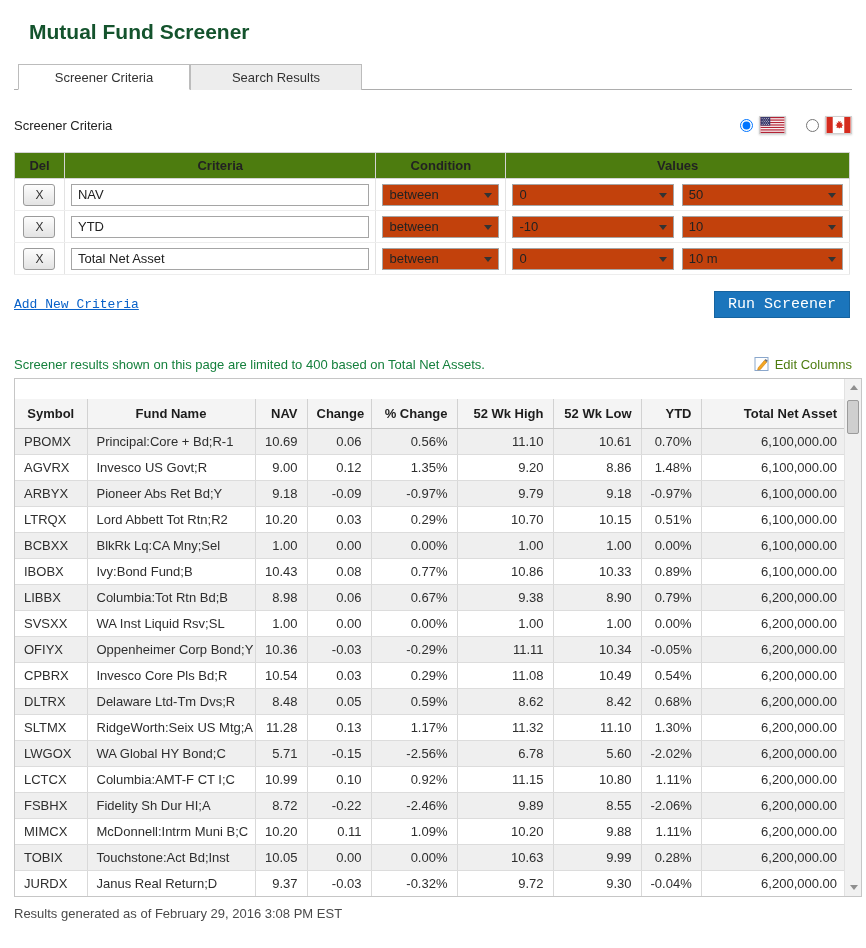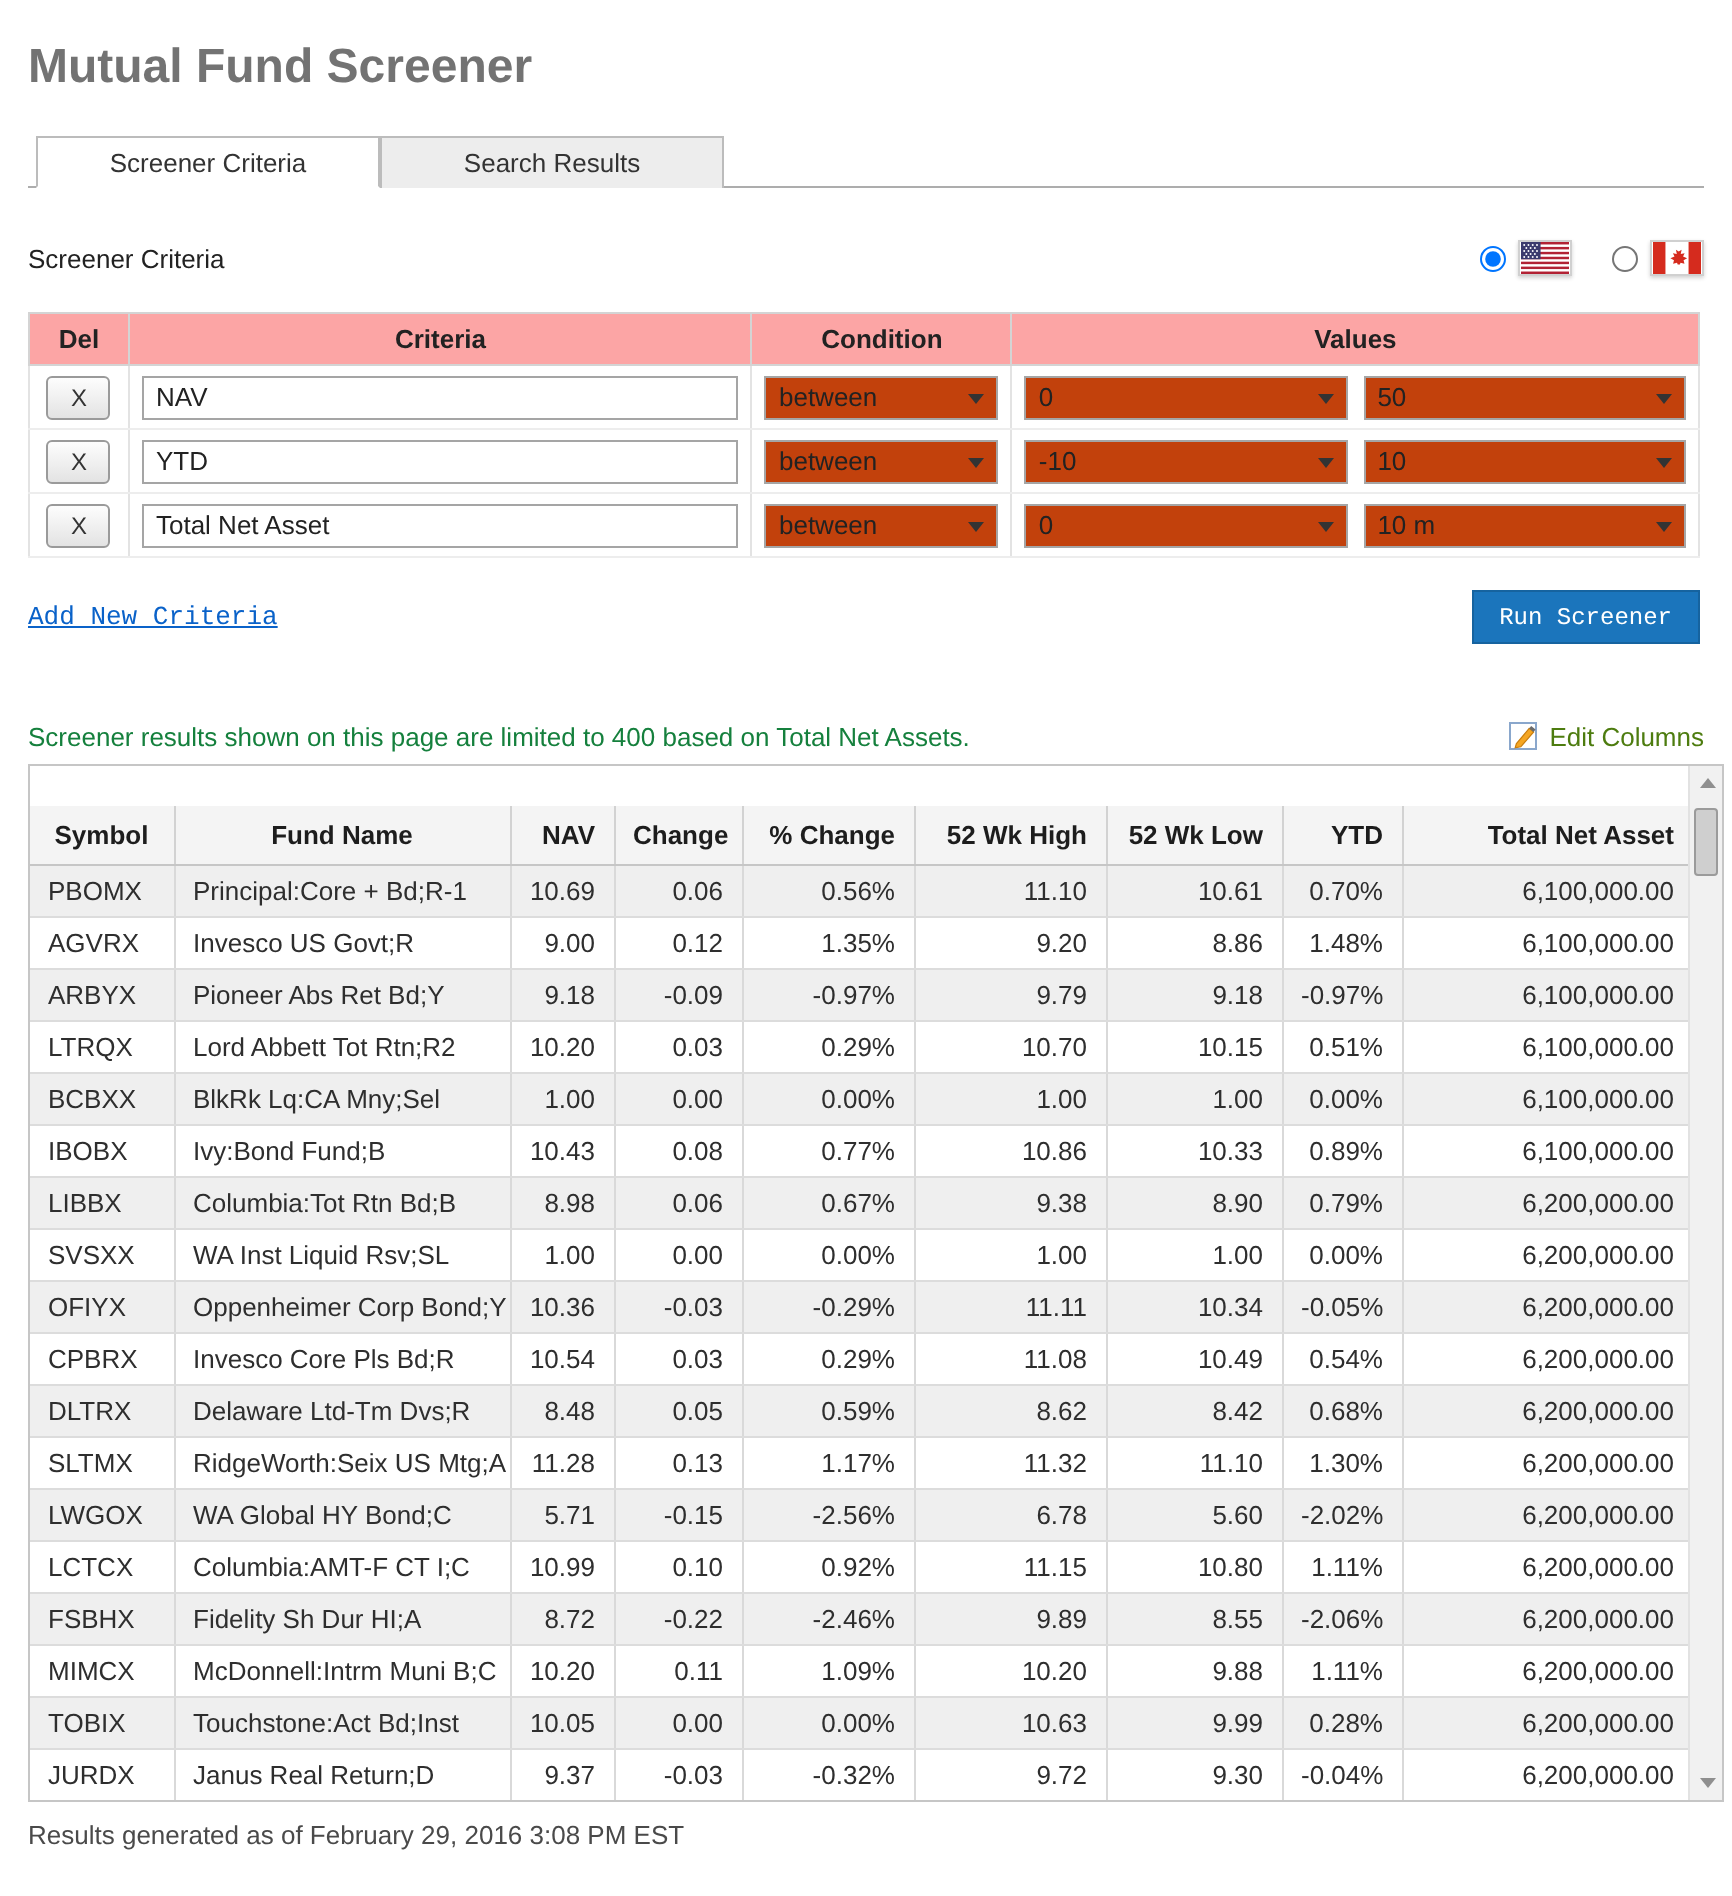--- a/index.html
+++ b/index.html
@@ -5,21 +5,21 @@
   * { box-sizing: border-box; margin: 0; padding: 0; }
   html,body { background:#fff; }
   body {
     width: 866px; height: 948px;
     font-family: "Liberation Sans", "DejaVu Sans", sans-serif;
     font-size: 13px; color:#333;
     position: relative; overflow: hidden;
   }
   .page { padding: 10px 14px 0 14px; }
 
-  .page-title { font-size: 24px; font-weight: bold; color:#737373; margin: 10px 0 20px 0; }
+  .page-title { font-size: 21px; font-weight: bold; color:#14532d; margin: 10px 0 20px 15px; }
 
   
   .tabbar { border-bottom: 1px solid #adadad; padding-left: 4px; height: 26px; }
   .tab {
     display: inline-block; width: 172px; height: 26px; line-height: 25px;
     text-align: center; vertical-align: bottom;
     border: 1px solid #bcbcbc; border-bottom: none;
     background: #ededed; color:#333; cursor: pointer;
     margin-bottom: -1px; position: relative;
   }
@@ -28,21 +28,21 @@
   
   .section-row { display: flex; justify-content: space-between; align-items: center; margin: 26px 0 18px 0; }
   .section-label { color:#222; }
   .country-group { display: flex; align-items: center; gap: 20px; }
   .country-option { display: flex; align-items: center; gap: 6px; }
   .flag { display:block; border: 1px solid #d0d0d0; box-shadow: 0 1px 2px rgba(0,0,0,.18); }
 
   
   table.criteria { width: 836px; border-collapse: collapse; border: 1px solid #c9c9c9; }
   table.criteria th {
-    background: #fca5a5; font-weight: bold; color:#222;
+    background: #4d7c0f; font-weight: bold; color:#222;
     border: 1px solid #d4d4d4; height: 26px; text-align: center;
   }
   table.criteria td { border-left: 1px solid #e3e3e3; border-right: 1px solid #e3e3e3; border-bottom:1px solid #ededed; height: 32px; padding: 4px 6px; background:#fff; vertical-align: middle; }
   .btn-x {
     display:block; margin: 0 auto; width: 32px; height: 22px;
     background: linear-gradient(#fdfdfd,#e3e3e3); border:1px solid #9a9a9a; border-radius:3px;
     font-family: inherit; font-size: 12px; color:#333; cursor:pointer;
   }
   .text-input {
     width: 100%; height: 22px; border: 1px solid #a5a5a5; padding: 0 6px;
@@ -59,21 +59,21 @@
     border-top: 5px solid #333;
   }
   .values-pair { display: flex; gap: 8px; }
   .values-pair .selectbox { flex: 1; }
 
   
   .actions-row { display: flex; justify-content: space-between; align-items: center; margin: 16px 0 16px 0; width: 836px; font-family: Liberation Mono, monospace; }
   .add-link { color:#0a62c9; text-decoration: underline; cursor: pointer; }
   .run-btn {
     background:#1b75bc; color:#fff; border:1px solid #16639f;
-    height: 27px; padding: 0 13px; font-family: inherit; font-size: 12px; cursor:pointer;
+    height: 27px; padding: 0 13px; font-family: inherit; font-size: 15px; cursor:pointer;
   }
 
   
   .note-row { display:flex; justify-content: space-between; align-items:center; margin: 38px 0 6px 0; width: 838px; }
   .note-text { color:#15803d; }
   .edit-columns { display:flex; align-items:center; gap:5px; color:#4d7c0f; cursor:pointer; }
 
   
   .results-wrap { position: relative; width: 848px; border: 1px solid #c6c6c6; }
   table.results { width: 831px; border-collapse: collapse; table-layout: fixed; margin-top: 20px; }

